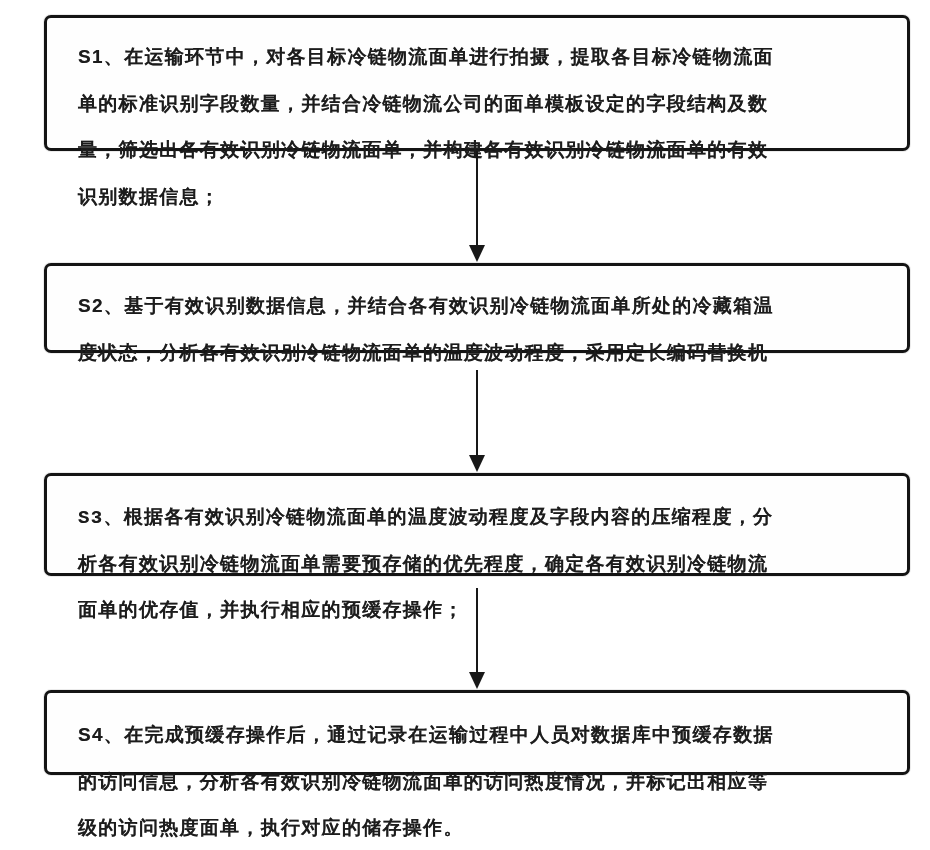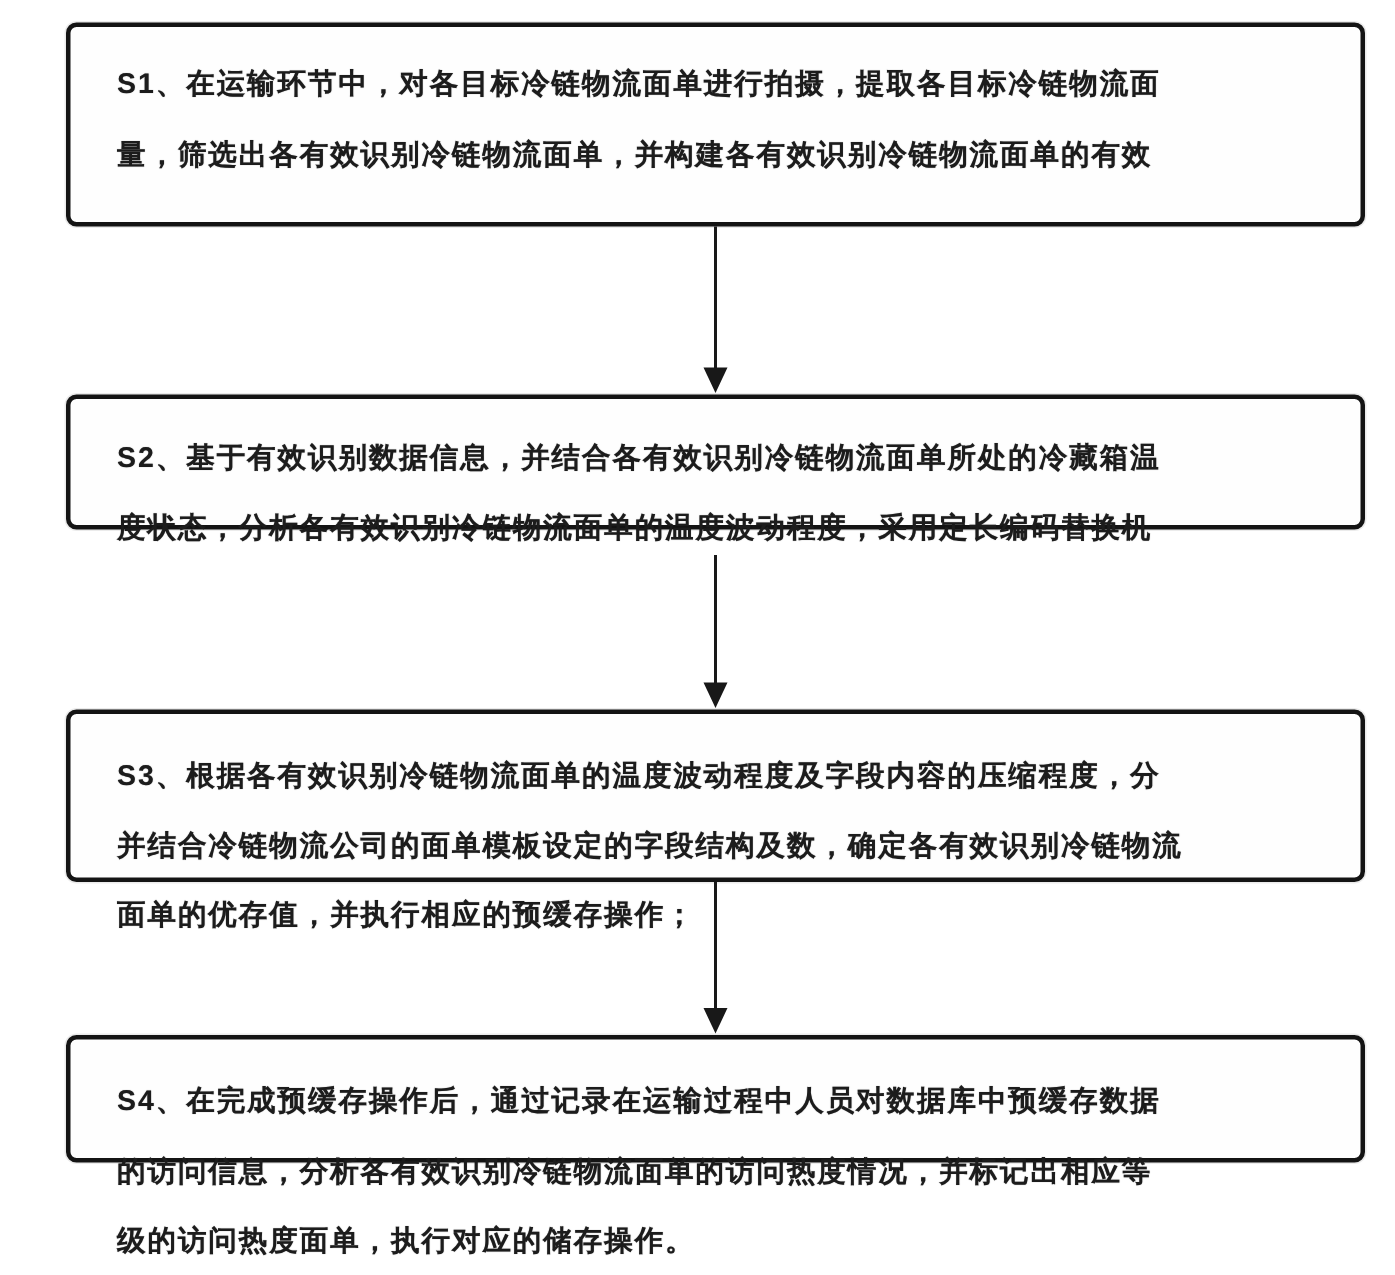--- a/index.html
+++ b/index.html
@@ -21,21 +21,21 @@
     width: 866px;
     box-sizing: border-box;
     border: 3px solid #141414;
     border-radius: 7px;
     background: #fefefe;
     padding: 8px 10px 0 15px;
     box-shadow: 0 0 0 1px rgba(0,0,0,0.08);
   }
   .box1 { top: 15px;  height: 136px; }
   .box2 { top: 263px; height: 90px; padding-top: 9px; }
-  .box3 { top: 473px; height: 115px; padding-top: 11px; }
+  .box3 { top: 473px; height: 103px; padding-top: 11px; font-family: Liberation Mono, monospace; }
   .box4 { top: 690px; height: 85px; padding-top: 11px; }
   .tline {
     margin: 16px;
     font-size: 19px;
     line-height: 30.5px;
     font-weight: bold;
     color: #1c1c1c;
     letter-spacing: 1.3px;
     white-space: nowrap;
     text-shadow: 0 0 0.6px rgba(30,30,30,0.55);
@@ -71,41 +71,43 @@
   .arrow2 .stem { height: 86px; }
   .arrow3 .stem { height: 85px; }
 </style>
 </head>
 <body>
 
 <div class="canvas">
 
   <section class="step-box box1">
     <p class="tline">S1、在运输环节中，对各目标冷链物流面单进行拍摄，提取各目标冷链物流面</p>
+    <p class="tline">单的标准识别字段数量，并结合冷链物流公司的面单模板设定的字段结构及数</p>
     <p class="tline">量，筛选出各有效识别冷链物流面单，并构建各有效识别冷链物流面单的有效</p>
+    <p class="tline">识别数据信息；</p>
   </section>
 
   <div class="arrow arrow1">
     <span class="stem"></span>
     <span class="head"></span>
   </div>
 
   <section class="step-box box2">
     <p class="tline">S2、基于有效识别数据信息，并结合各有效识别冷链物流面单所处的冷藏箱温</p>
     <p class="tline">度状态，分析各有效识别冷链物流面单的温度波动程度，采用定长编码替换机</p>
   </section>
 
   <div class="arrow arrow2">
     <span class="stem"></span>
     <span class="head"></span>
   </div>
 
   <section class="step-box box3">
     <p class="tline">S3、根据各有效识别冷链物流面单的温度波动程度及字段内容的压缩程度，分</p>
-    <p class="tline">并结合冷链物流公司的面单模板设定的字段结构及数，确定各有效识别冷链物流</p>
+    <p class="tline">析各有效识别冷链物流面单需要预存储的优先程度，确定各有效识别冷链物流</p>
     <p class="tline">面单的优存值，并执行相应的预缓存操作；</p>
   </section>
 
   <div class="arrow arrow3">
     <span class="stem"></span>
     <span class="head"></span>
   </div>
 
   <section class="step-box box4">
     <p class="tline">S4、在完成预缓存操作后，通过记录在运输过程中人员对数据库中预缓存数据</p>

